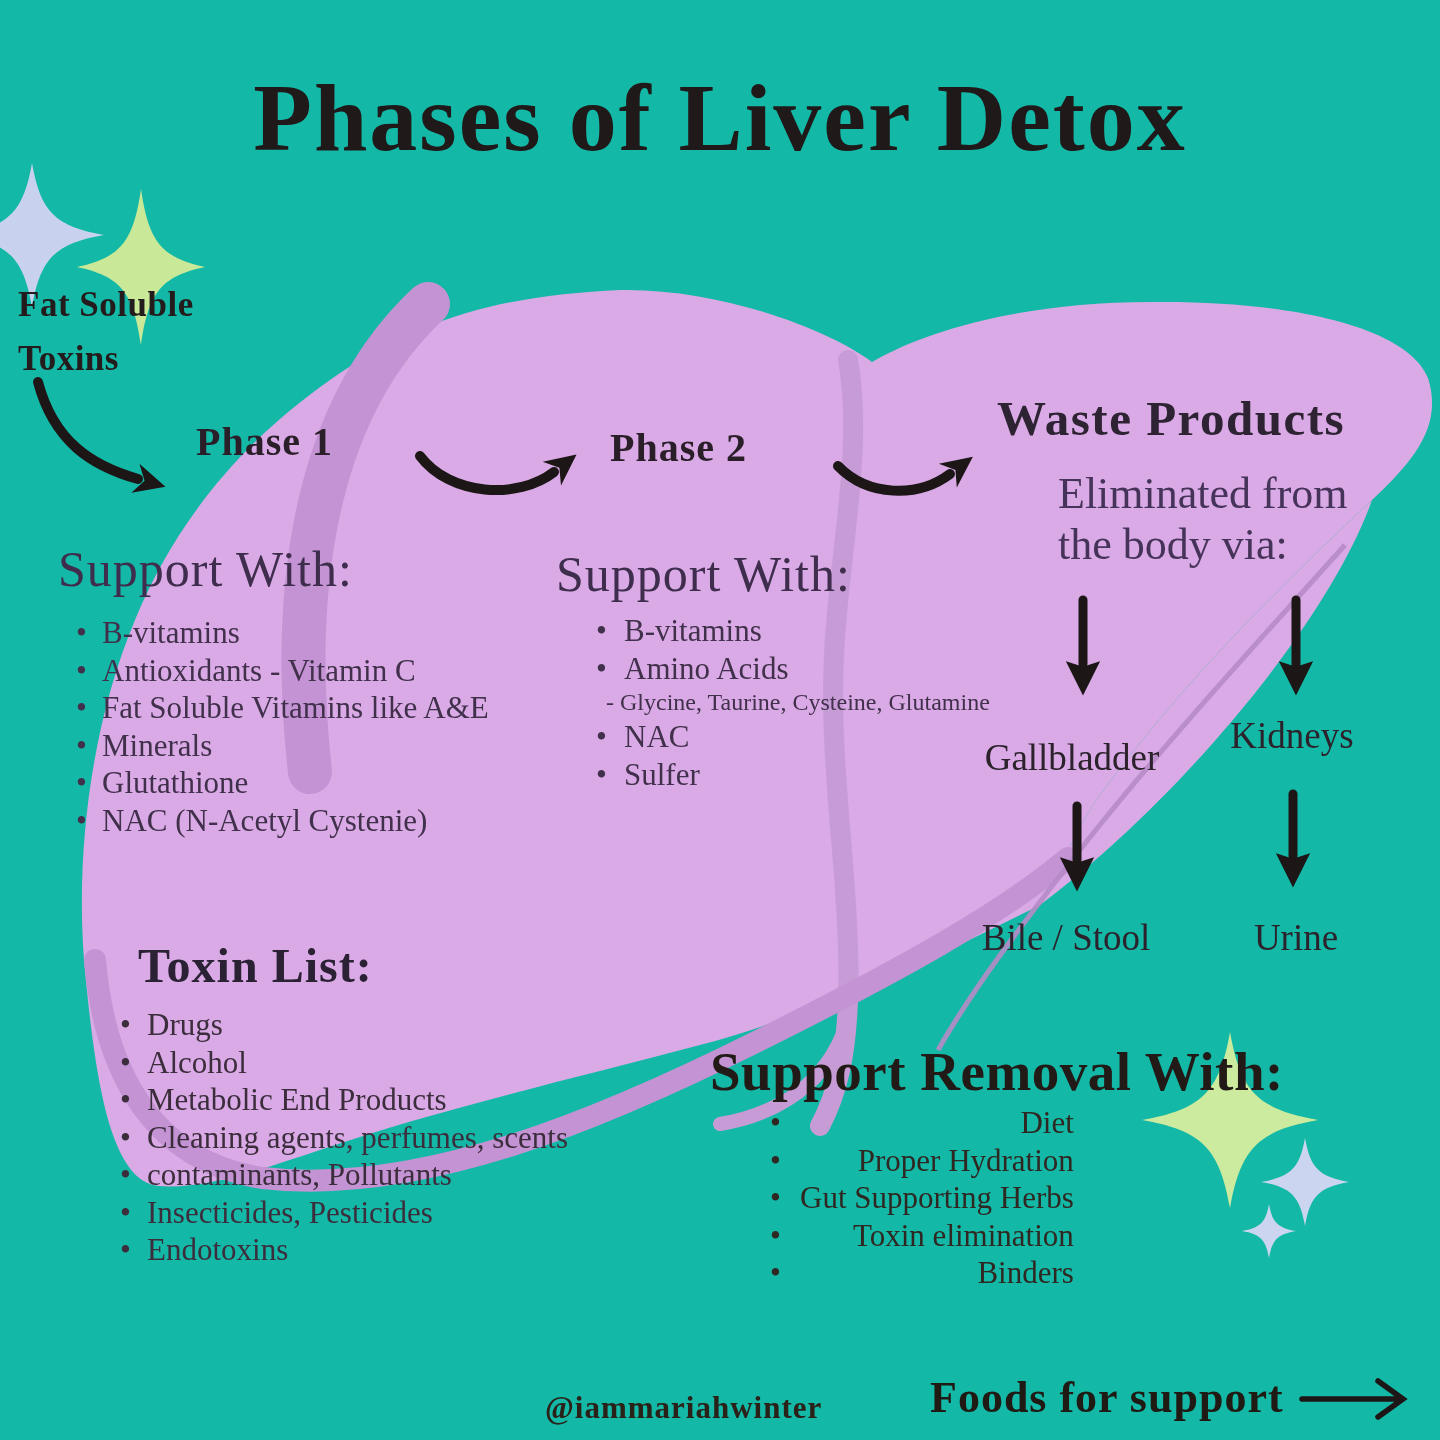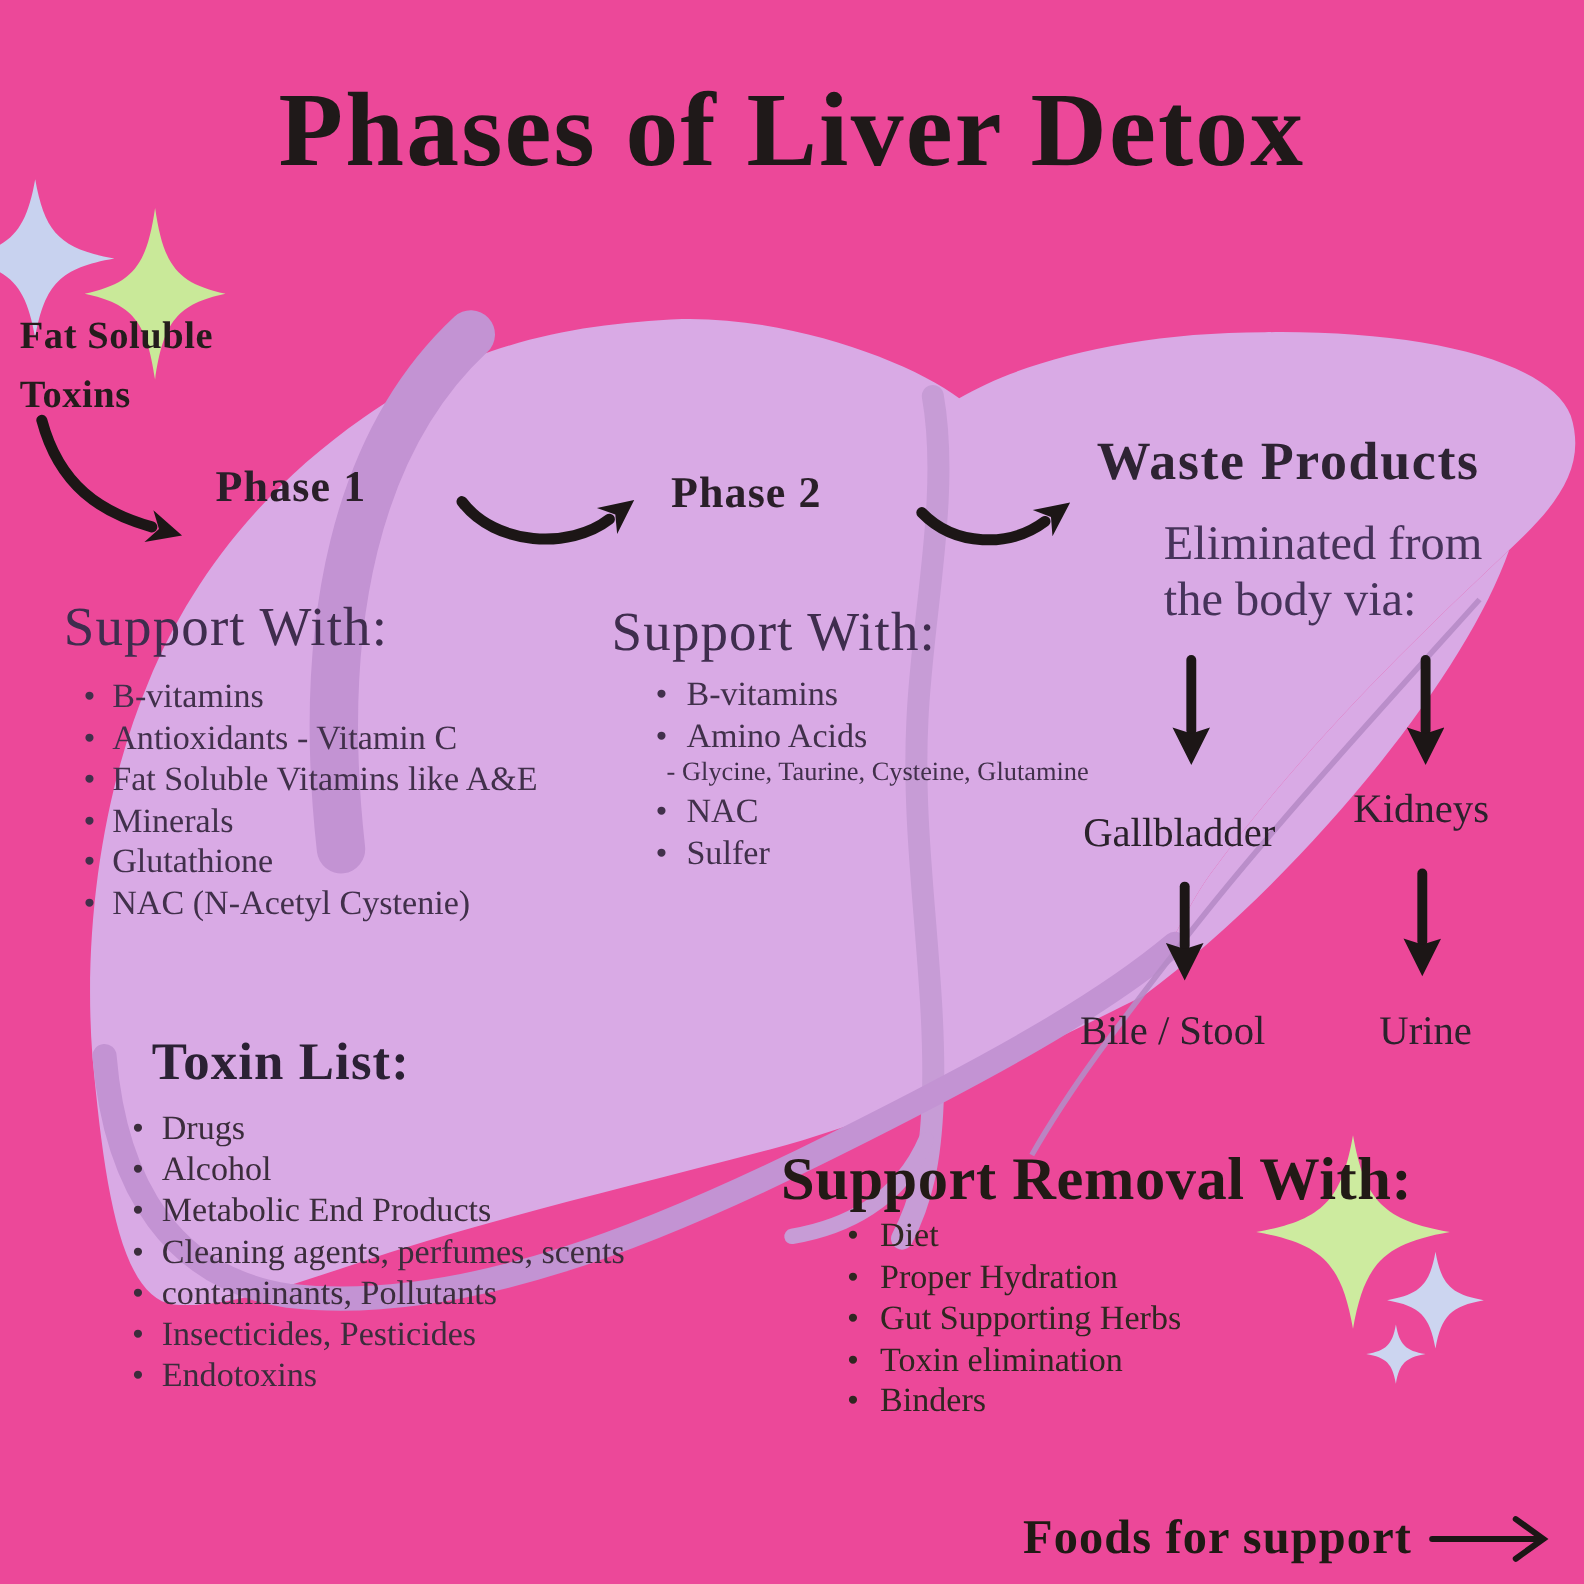--- a/index.html
+++ b/index.html
@@ -1,18 +1,18 @@
 <!DOCTYPE html>
 <html><head>
 <meta charset="utf-8">
 <style>
   html,body{margin:0;padding:0;background:#fcf3df;}
   .canvas{
     position:relative;width:1440px;height:1440px;overflow:hidden;
-    background:#ec4899;
+    background:#14b8a6;
     font-family:"Liberation Serif","DejaVu Serif",serif;
     color:#443153;
   }
   .bg-art{position:absolute;left:0;top:0;width:1440px;height:1440px;}
   .abs{position:absolute;}
   .page-title{
     left:0;right:0;top:62px;text-align:center;
     font-size:96px;font-weight:700;letter-spacing:2px;color:#1f1919;
   }
   .input-label{
@@ -37,21 +37,21 @@
   .p2-list li{padding-left:56px;}
   .p2-list li::before{left:28px;}
   .p2-list li.note{font-size:24px;line-height:31px;padding-left:38px;}
   .p2-list li.note::before{content:"";}
   .organ-label,.output-label{font-size:37px;color:#2b222c;white-space:nowrap;transform:translateX(-50%);}
   .toxin-heading{left:138px;top:938px;font-size:48px;font-weight:700;color:#2b2134;letter-spacing:1px;}
   .toxin-list{left:78px;top:994px;color:#3b2d3c;}
   .toxin-list li{padding-left:57px;}
   .toxin-list li::before{left:30px;}
   .removal-heading{left:710px;top:1040px;font-size:55px;font-weight:700;color:#221a16;letter-spacing:0.5px;}
-  .removal-list{left:726px;top:1092px;color:#2f2721;}
+  .removal-list{left:726px;top:1092px;color:#2f2721;text-align:right;}
   .removal-list li{padding-left:62px;}
   .removal-list li::before{left:32px;}
   .handle{left:545px;top:1390px;font-size:31px;font-weight:700;color:#2a2118;letter-spacing:1px;}
   .cta{left:930px;top:1372px;font-size:44px;font-weight:700;color:#1f1a14;letter-spacing:1px;}
 </style>
 </head>
 <body>
 
 <div class="canvas">
 
@@ -167,15 +167,16 @@
 
   <div class="abs removal-heading">Support Removal With:</div>
   <ul class="abs blist removal-list">
     <li>Diet</li>
     <li>Proper Hydration</li>
     <li>Gut Supporting Herbs</li>
     <li>Toxin elimination</li>
     <li>Binders</li>
   </ul>
 
+  <div class="abs handle">@iammariahwinter</div>
   <div class="abs cta">Foods for support</div>
 
 </div>
 
 </body></html>

